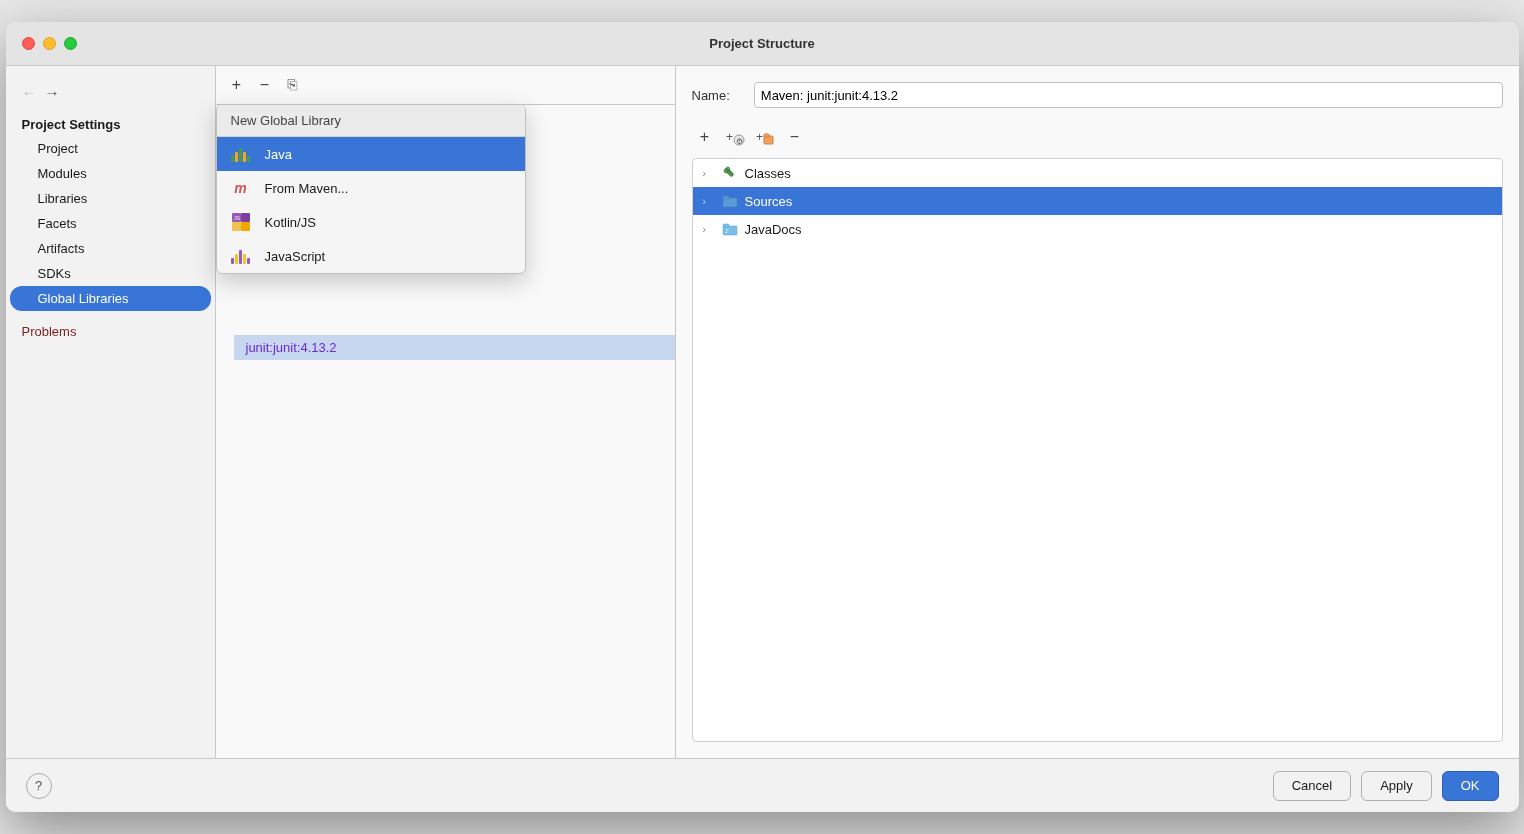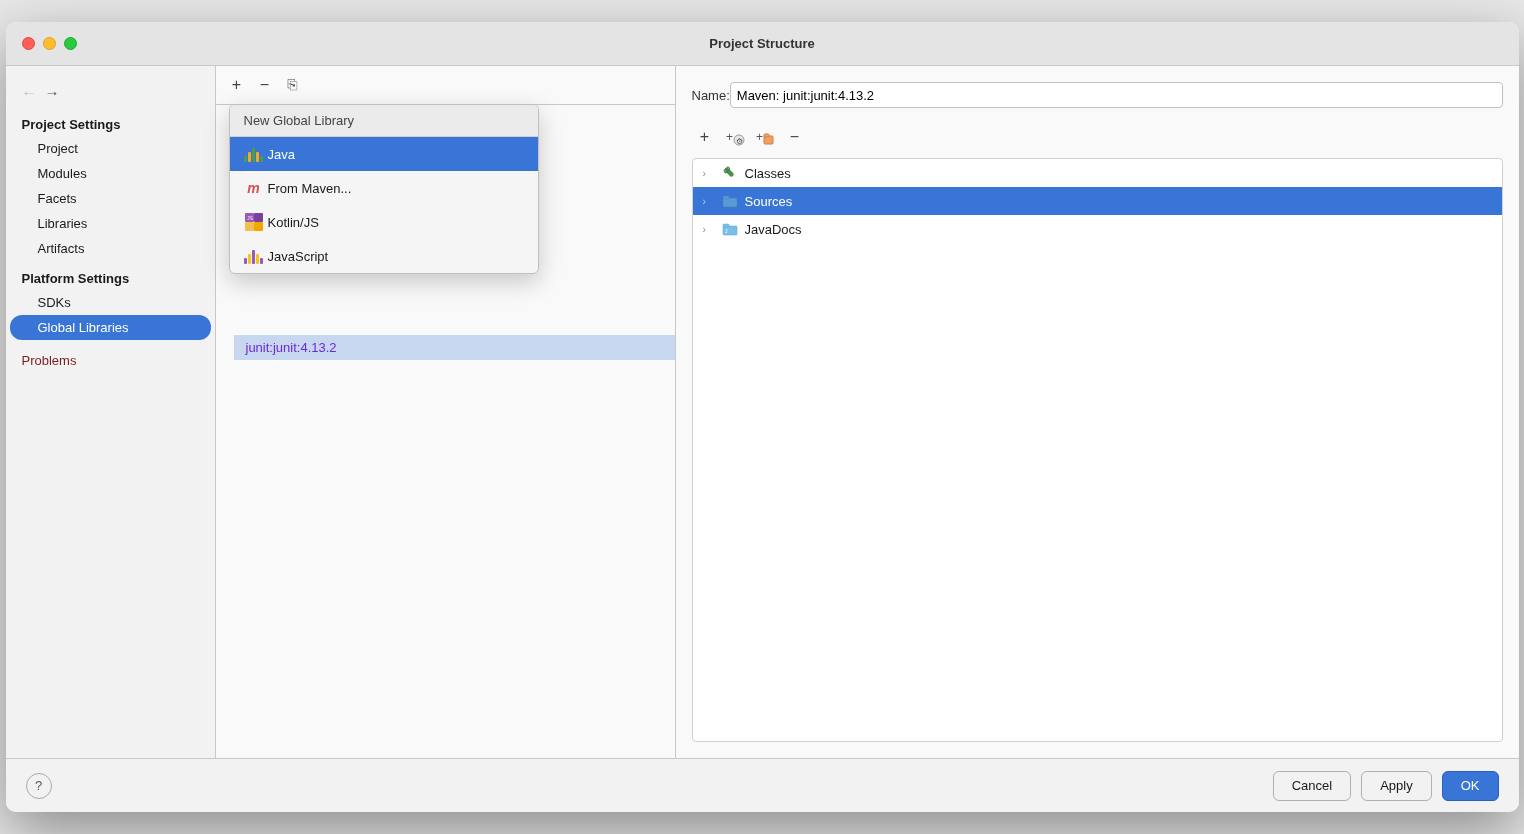--- a/index.html
+++ b/index.html
@@ -151,21 +151,21 @@
       cursor: pointer;
       margin-left: 18px;
     }
     .library-item.selected {
       background: #c8d7f0;
     }
     
     .dropdown-menu {
       position: absolute;
       top: 38px;
-      left: 13px;
+      left: 0;
       width: 310px;
       background: #f5f5f5;
       border: 1px solid #c0c0c0;
       border-radius: 6px;
       box-shadow: 0 8px 24px rgba(0,0,0,0.2);
       z-index: 100;
       overflow: hidden;
     }
     .dropdown-header {
       padding: 8px 14px;
@@ -174,21 +174,21 @@
       background: #ebebeb;
       border-bottom: 1px solid #d0d0d0;
     }
     .dropdown-item {
       display: flex;
       align-items: center;
       padding: 7px 14px;
       font-size: 13px;
       color: #1a1a1a;
       cursor: pointer;
-      gap: 4px;
+      gap: 14px;
     }
     .dropdown-item.highlighted {
       background: #3875d7;
       color: white;
     }
     .dropdown-icon {
       width: 20px;
       height: 20px;
       flex-shrink: 0;
       display: flex;
@@ -199,21 +199,21 @@
     .right-panel {
       flex: 1;
       background: #f9f9f9;
       display: flex;
       flex-direction: column;
       padding: 16px;
     }
     .name-row {
       display: flex;
       align-items: center;
-      gap: 0;
+      gap: 24px;
       margin-bottom: 16px;
     }
     .name-label {
       font-size: 13px;
       color: #333;
       font-weight: 400;
     }
     .name-input {
       flex: 1;
       height: 26px;
@@ -360,24 +360,23 @@
   <div class="main-content">
 
     <div class="sidebar">
       <div class="nav-back-forward">
         <span class="nav-arrow disabled">←</span>
         <span class="nav-arrow">→</span>
       </div>
       <div class="nav-section-header">Project Settings</div>
       <div class="nav-item">Project</div>
       <div class="nav-item">Modules</div>
+      <div class="nav-item">Libraries</div>
       <div class="nav-item">Facets</div>
-      <div class="nav-item">Libraries</div>
       <div class="nav-item">Artifacts</div>
-      <div class="nav-section-header">Platform Settings</div>
       <div class="nav-item">SDKs</div>
       <div class="nav-item active">Global Libraries</div>
       <div class="nav-item problems-item">Problems</div>
     </div>
 
     <div class="center-panel">
       <div class="panel-toolbar">
         <button class="toolbar-btn">+</button>
         <button class="toolbar-btn">−</button>
         <button class="toolbar-btn" style="font-size:13px;">⎘</button>

